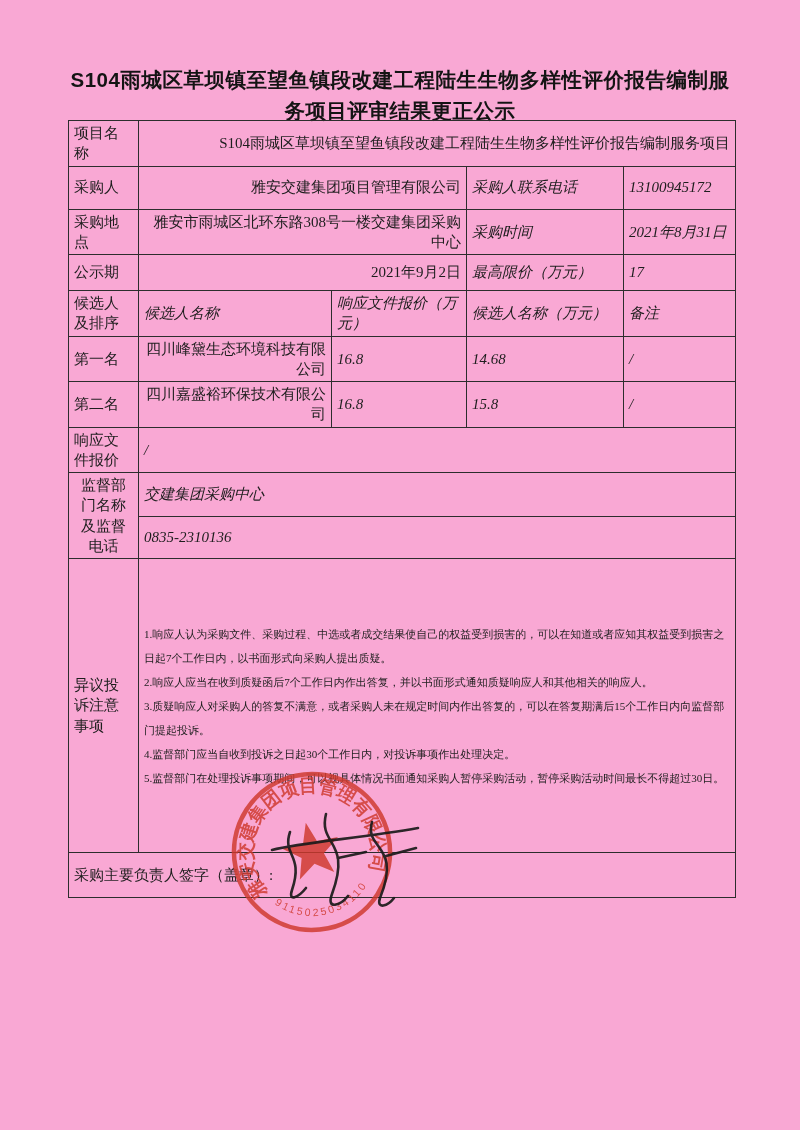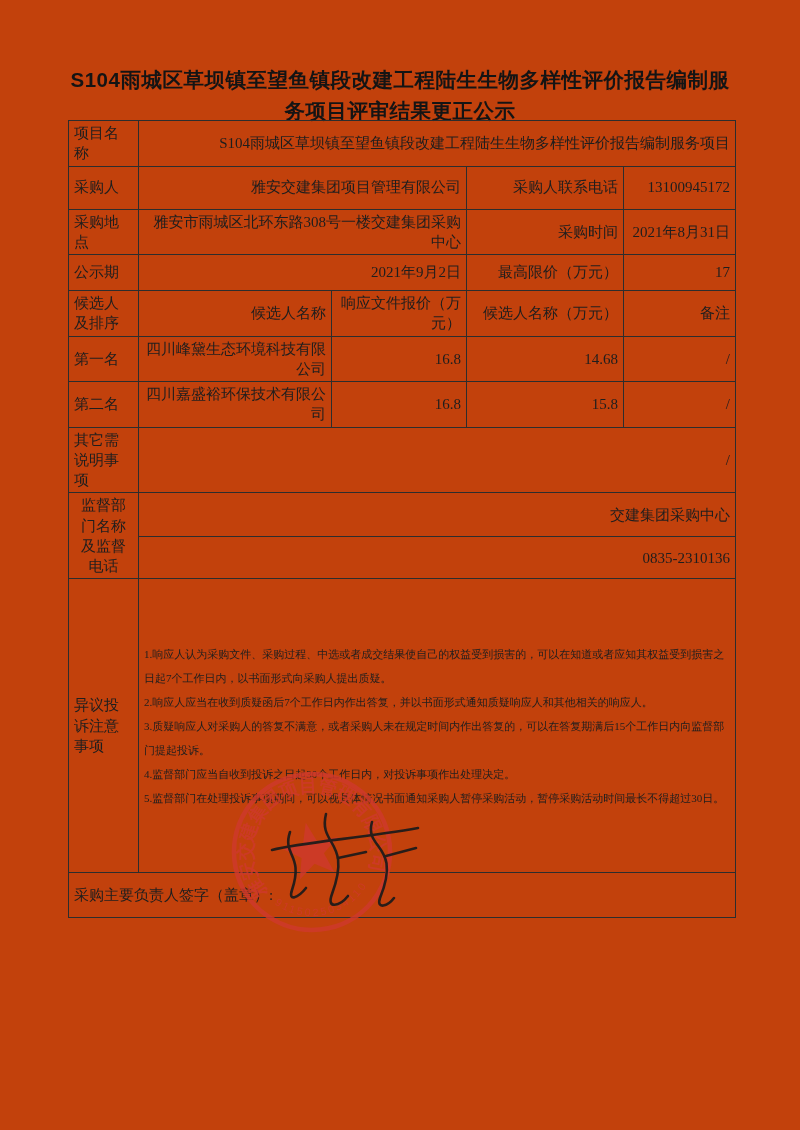--- a/index.html
+++ b/index.html
@@ -1,20 +1,20 @@
 <!DOCTYPE html>
 <html><head>
 <meta charset="utf-8">
 <style>
   * { box-sizing: border-box; }
   html,body { margin:0; padding:0; background:#ffffff; }
   .page {
     position:relative;
     width:800px; height:1130px;
-    background:#c2410c;
+    background:#f9a8d4;
     font-family:"Liberation Serif","DejaVu Serif",serif;
     color:#1e1e1e;
     overflow:hidden;
   }
   .doc-title {
     position:absolute; top:64px; left:50%; transform:translateX(-50%);
     width:676px;
     text-align:center;
     font-family:"Liberation Sans","DejaVu Sans",sans-serif;
     font-weight:bold;
@@ -32,21 +32,21 @@
   }
   .doc-table td {
     border:1.6px solid #2d2d2d;
     padding:2px 5px;
     vertical-align:middle;
     line-height:1.35;
   }
   .lbl  { text-align:left; padding-left:3px; padding-right:2px; }
   .lblc { text-align:center; padding-left:2px; padding-right:2px; }
   .val-l { text-align:right; padding-left:6px; }
-  .val-c { text-align:right; }
+  .val-c { text-align:left;font-style:italic; }
   .notice-cell { padding:10px 12px 10px 10px; }
   .notice-cell p { margin:0; font-size:11px; line-height:24px; text-align:left; }
   .sig-cell { text-align:left; padding-left:3px; }
   .stamp-wrap {
     position:absolute; left:217px; top:757px;
     width:190px; height:190px;
     opacity:0.82;
   }
   .sig-wrap {
     position:absolute; left:268px; top:798px;
@@ -106,21 +106,21 @@
         <td class="val-c">/</td>
       </tr>
       <tr style="height:40px">
         <td class="lbl">第二名</td>
         <td class="val-l">四川嘉盛裕环保技术有限公司</td>
         <td class="val-c">16.8</td>
         <td class="val-c">15.8</td>
         <td class="val-c">/</td>
       </tr>
       <tr style="height:43px">
-        <td class="lbl">其它需说明事项</td>
+        <td class="lbl">响应文件报价</td>
         <td class="val-c" colspan="4">/</td>
       </tr>
       <tr style="height:40px">
         <td class="lblc" rowspan="2">监督部门名称及监督电话</td>
         <td class="val-c" colspan="4">交建集团采购中心</td>
       </tr>
       <tr style="height:38px">
         <td class="val-c" colspan="4">0835-2310136</td>
       </tr>
       <tr style="height:294px">

